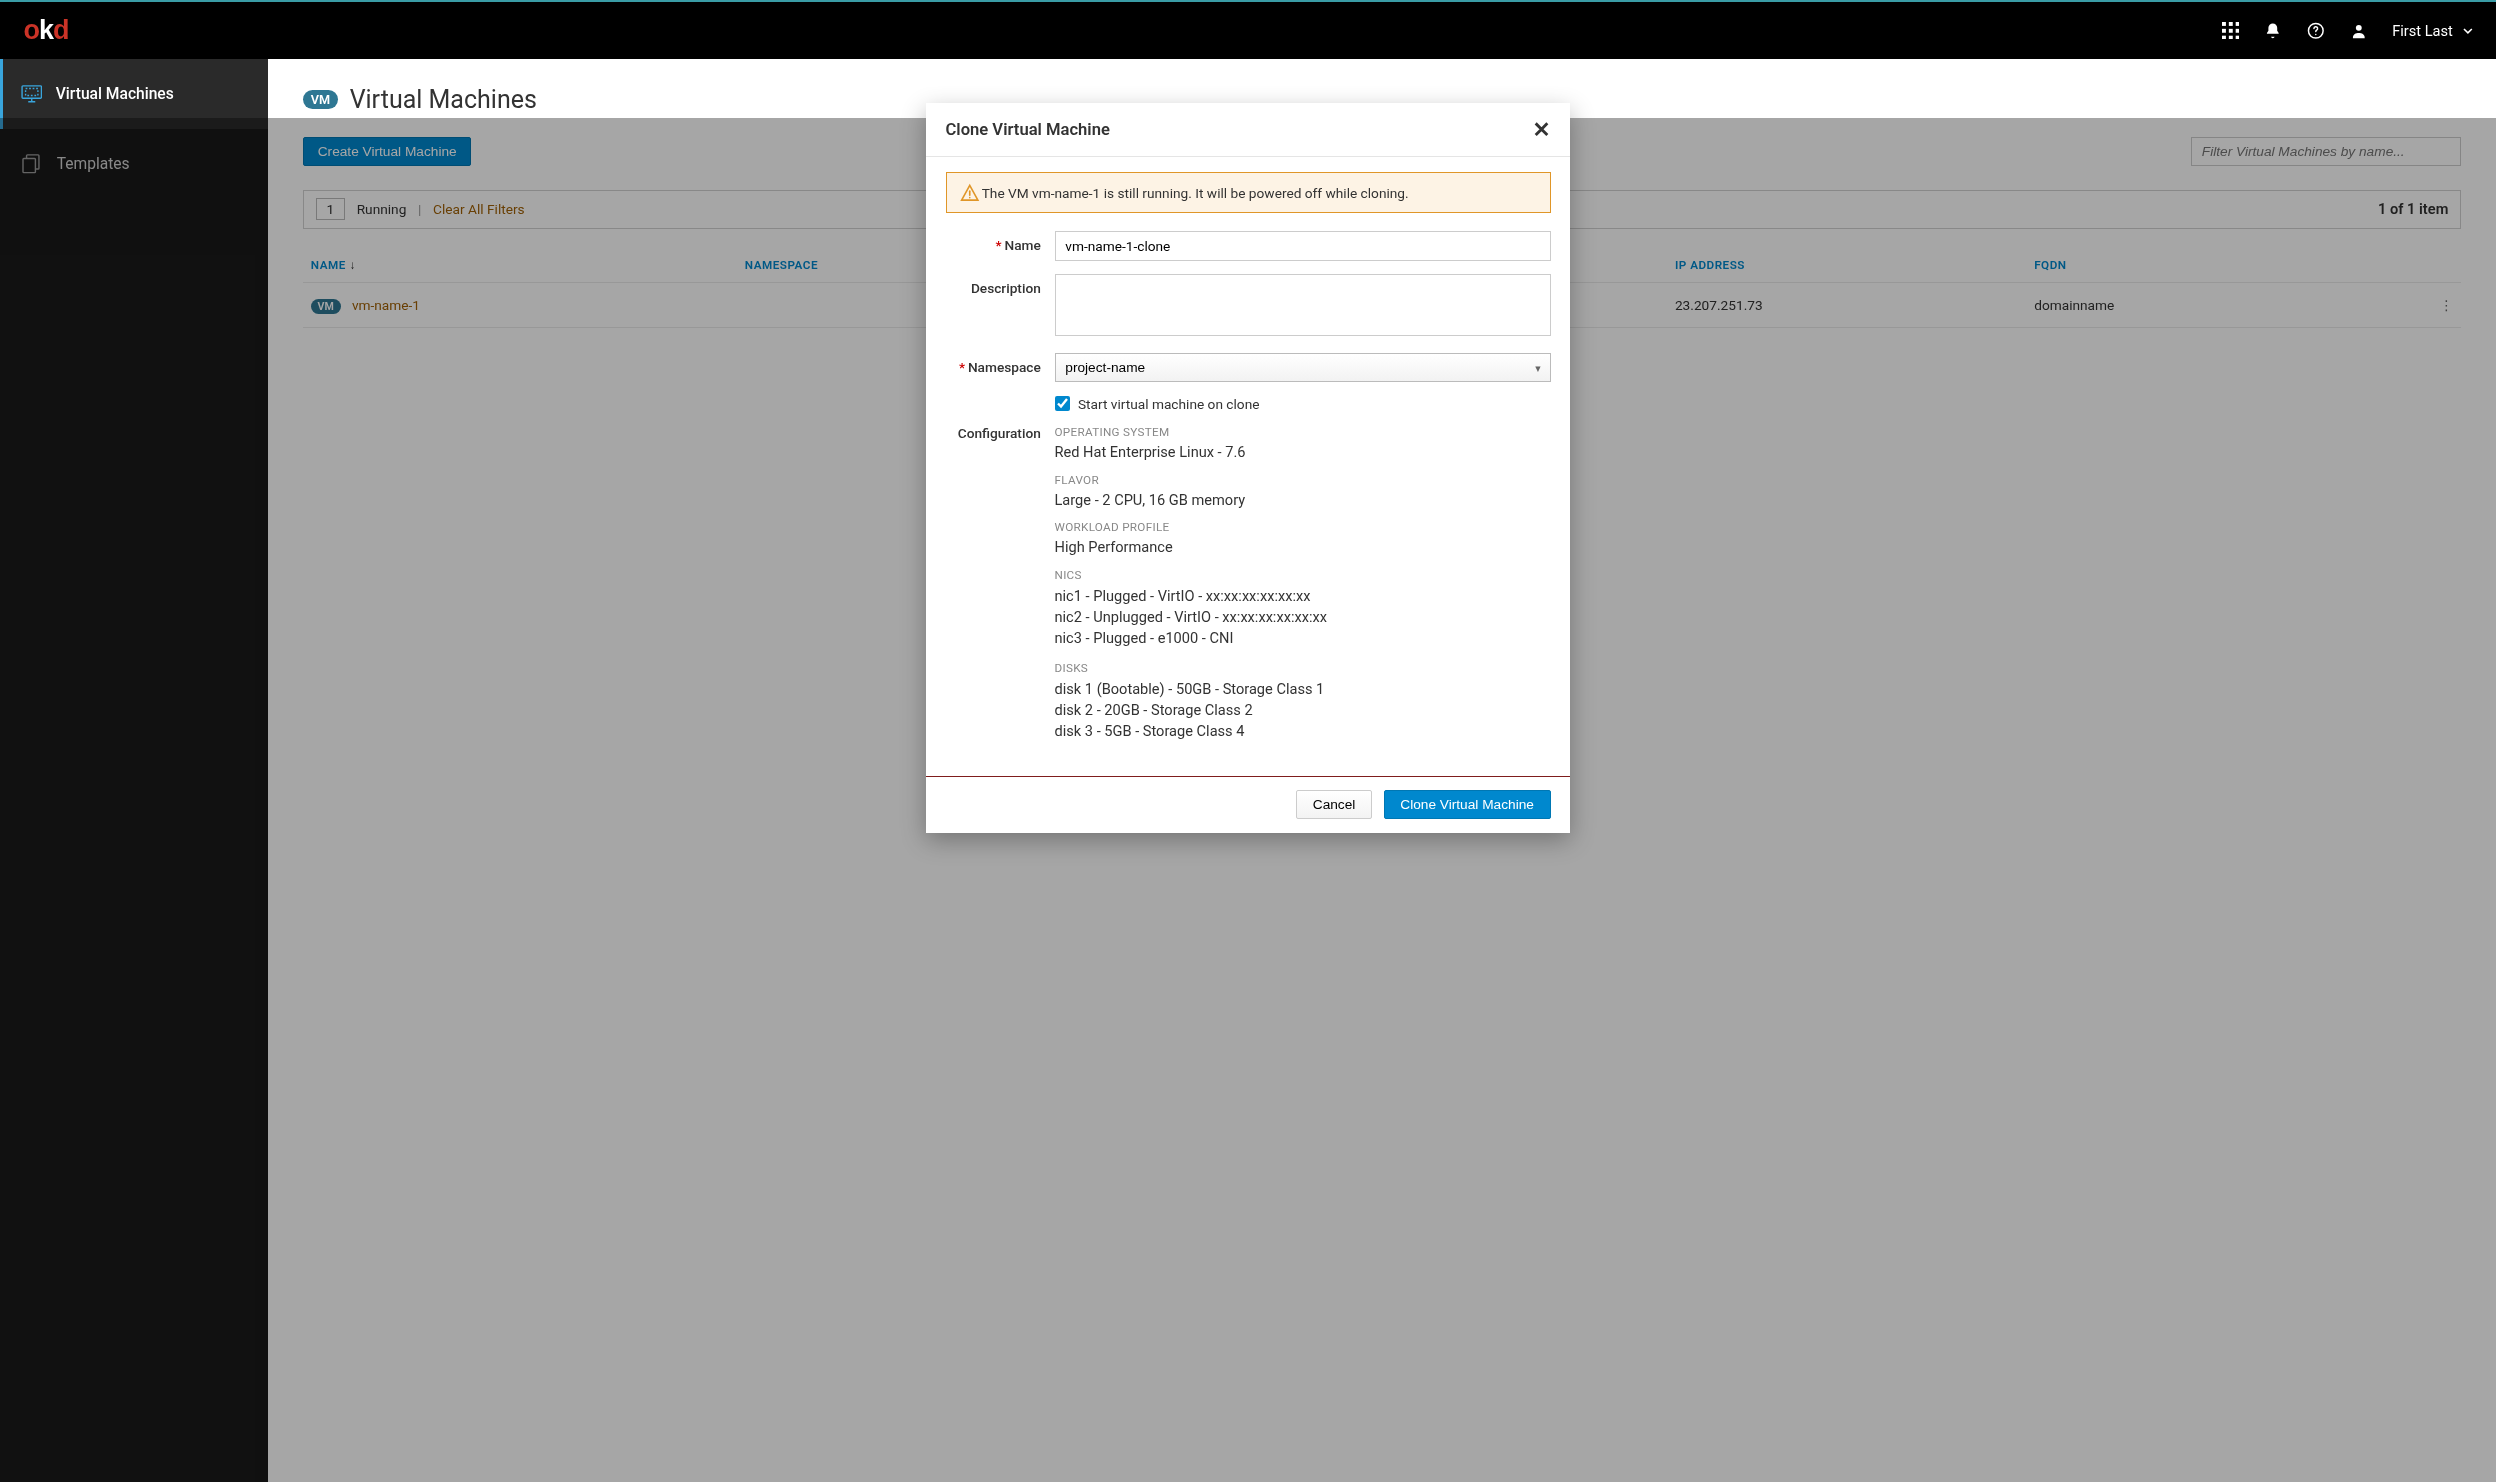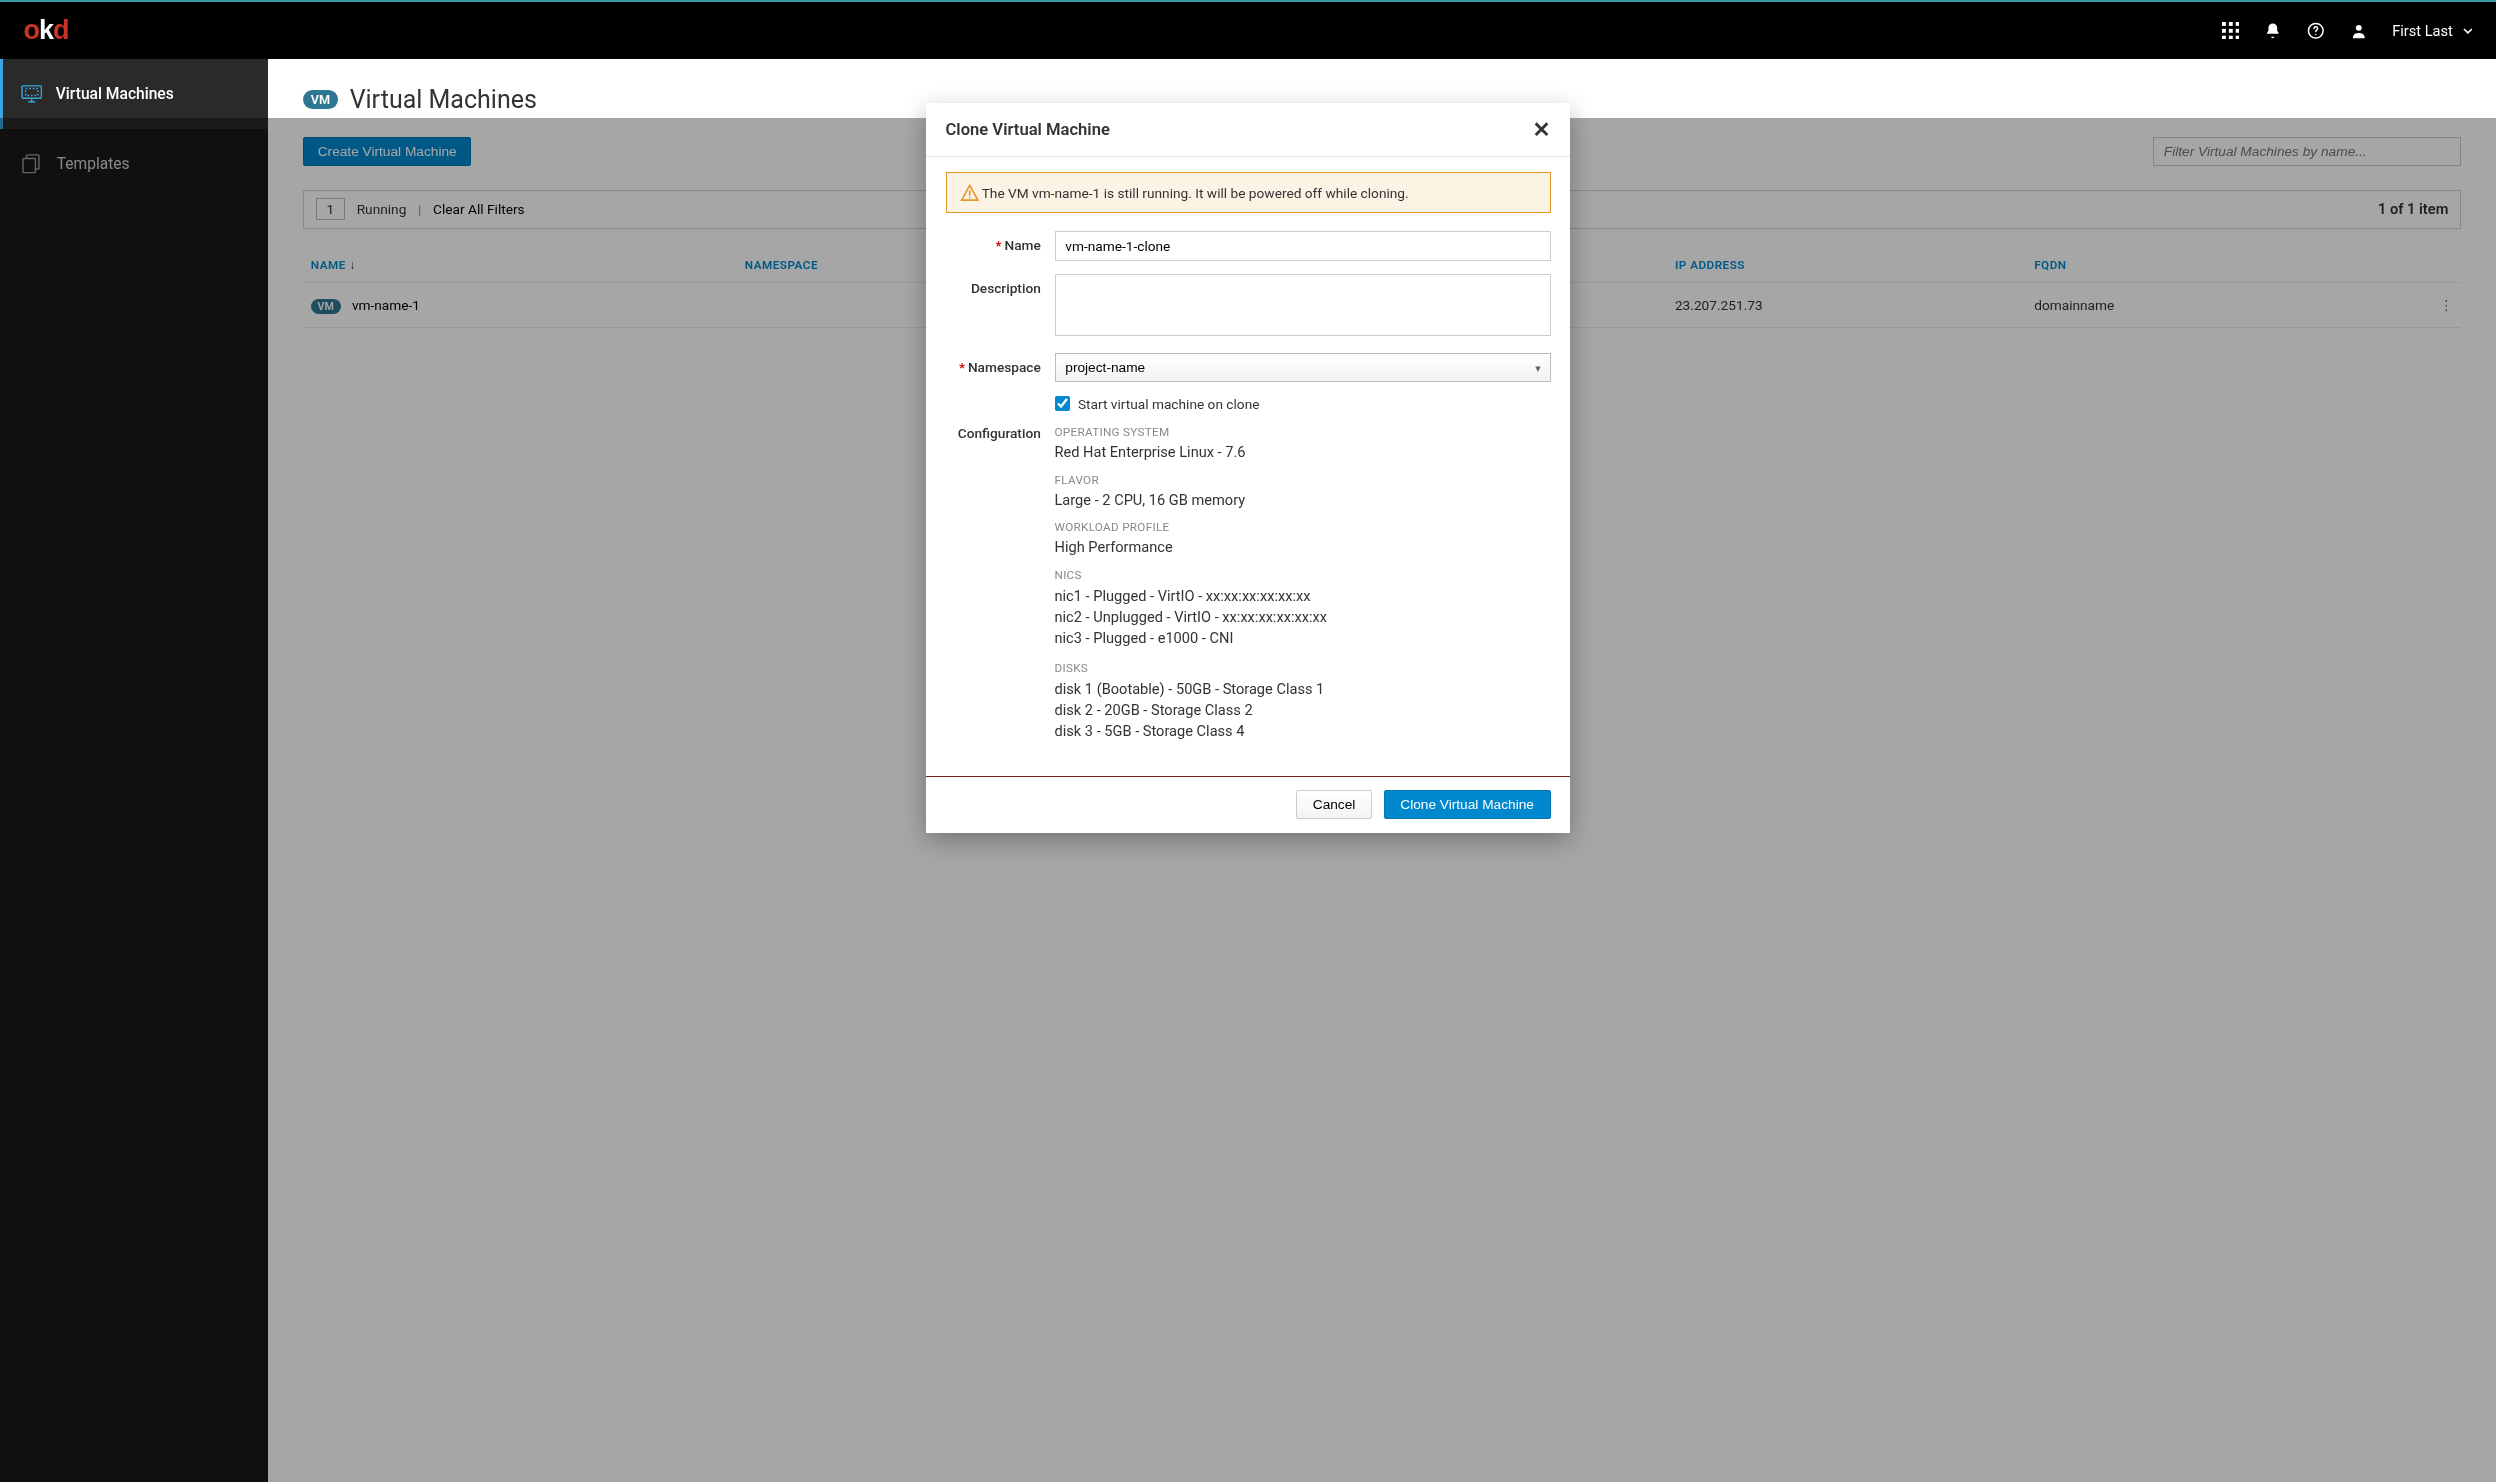--- a/index.html
+++ b/index.html
@@ -21,26 +21,26 @@
   .side-item.active { background: #2a2a2a; border-left: 3.9px solid #39a5dc; padding-left: 17.6px; color: #fff; font-weight: 500; }
   .side-item .icon-box { width: 21.5px; height: 21.5px; display: inline-flex; align-items: center; justify-content: center; }
 
   .main { flex: 1; background: #fff; padding: 26px 35px; overflow: auto; }
   .page-title-row { display: flex; align-items: center; gap: 11.7px; margin-bottom: 23.4px; }
   .vm-badge { background: #2e7793; color: #fff; border-radius: 11.7px; padding: 2px 7.8px; font-size: 12.7px; font-weight: 600; }
   .page-title { font-size: 25px; font-weight: 400; }
 
   .toolbar-row { display: flex; justify-content: space-between; align-items: center; margin-bottom: 23.4px; }
   .btn-primary { background: #0088ce; color: #fff; border: 1px solid #0077b3; padding: 5.9px 13.7px; font-size: 13.7px; cursor: pointer; border-radius: 2px; }
-  .filter-input { width: 308px; padding: 5.9px 9.8px; border: 1px solid #ccc; font-style: italic; color: #c2410c; font-size: 13.7px; }
+  .filter-input { width: 270px; padding: 5.9px 9.8px; border: 1px solid #ccc; font-style: italic; color: #c2410c; font-size: 13.7px; }
 
   .filter-bar { border: 1px solid #d1d1d1; display: flex; align-items: center; justify-content: space-between; padding: 7.8px 11.7px; margin-bottom: 19.5px; }
   .filter-left { display: flex; align-items: center; gap: 11.7px; }
   .count-box { border: 1px solid #bbb; padding: 2px 9.8px; font-size: 13.7px; }
-  .link { color: #000000; cursor: pointer; }
+  .link { color: #a16207; cursor: pointer; }
   .item-count { font-weight: 600; font-size: 14.6px; }
 
   table.vm-table { width: 100%; border-collapse: collapse; }
   table.vm-table th { text-align: left; color: #0088ce; font-weight: 600; font-size: 11.7px; letter-spacing: 0.5px; padding: 9.8px 7.8px; border-bottom: 1px solid #eaeaea; }
   table.vm-table td { padding: 13.7px 7.8px; border-bottom: 1px solid #eaeaea; font-size: 13.7px; vertical-align: middle; }
   .sort-arrow { color: #333; margin-left: 3.9px; }
   .kebab { color: #666; font-size: 17.6px; cursor: pointer; text-align: right; }
 
   
   .overlay { position: absolute; inset: 59px 0 0 0; background: rgba(0,0,0,.35); }

